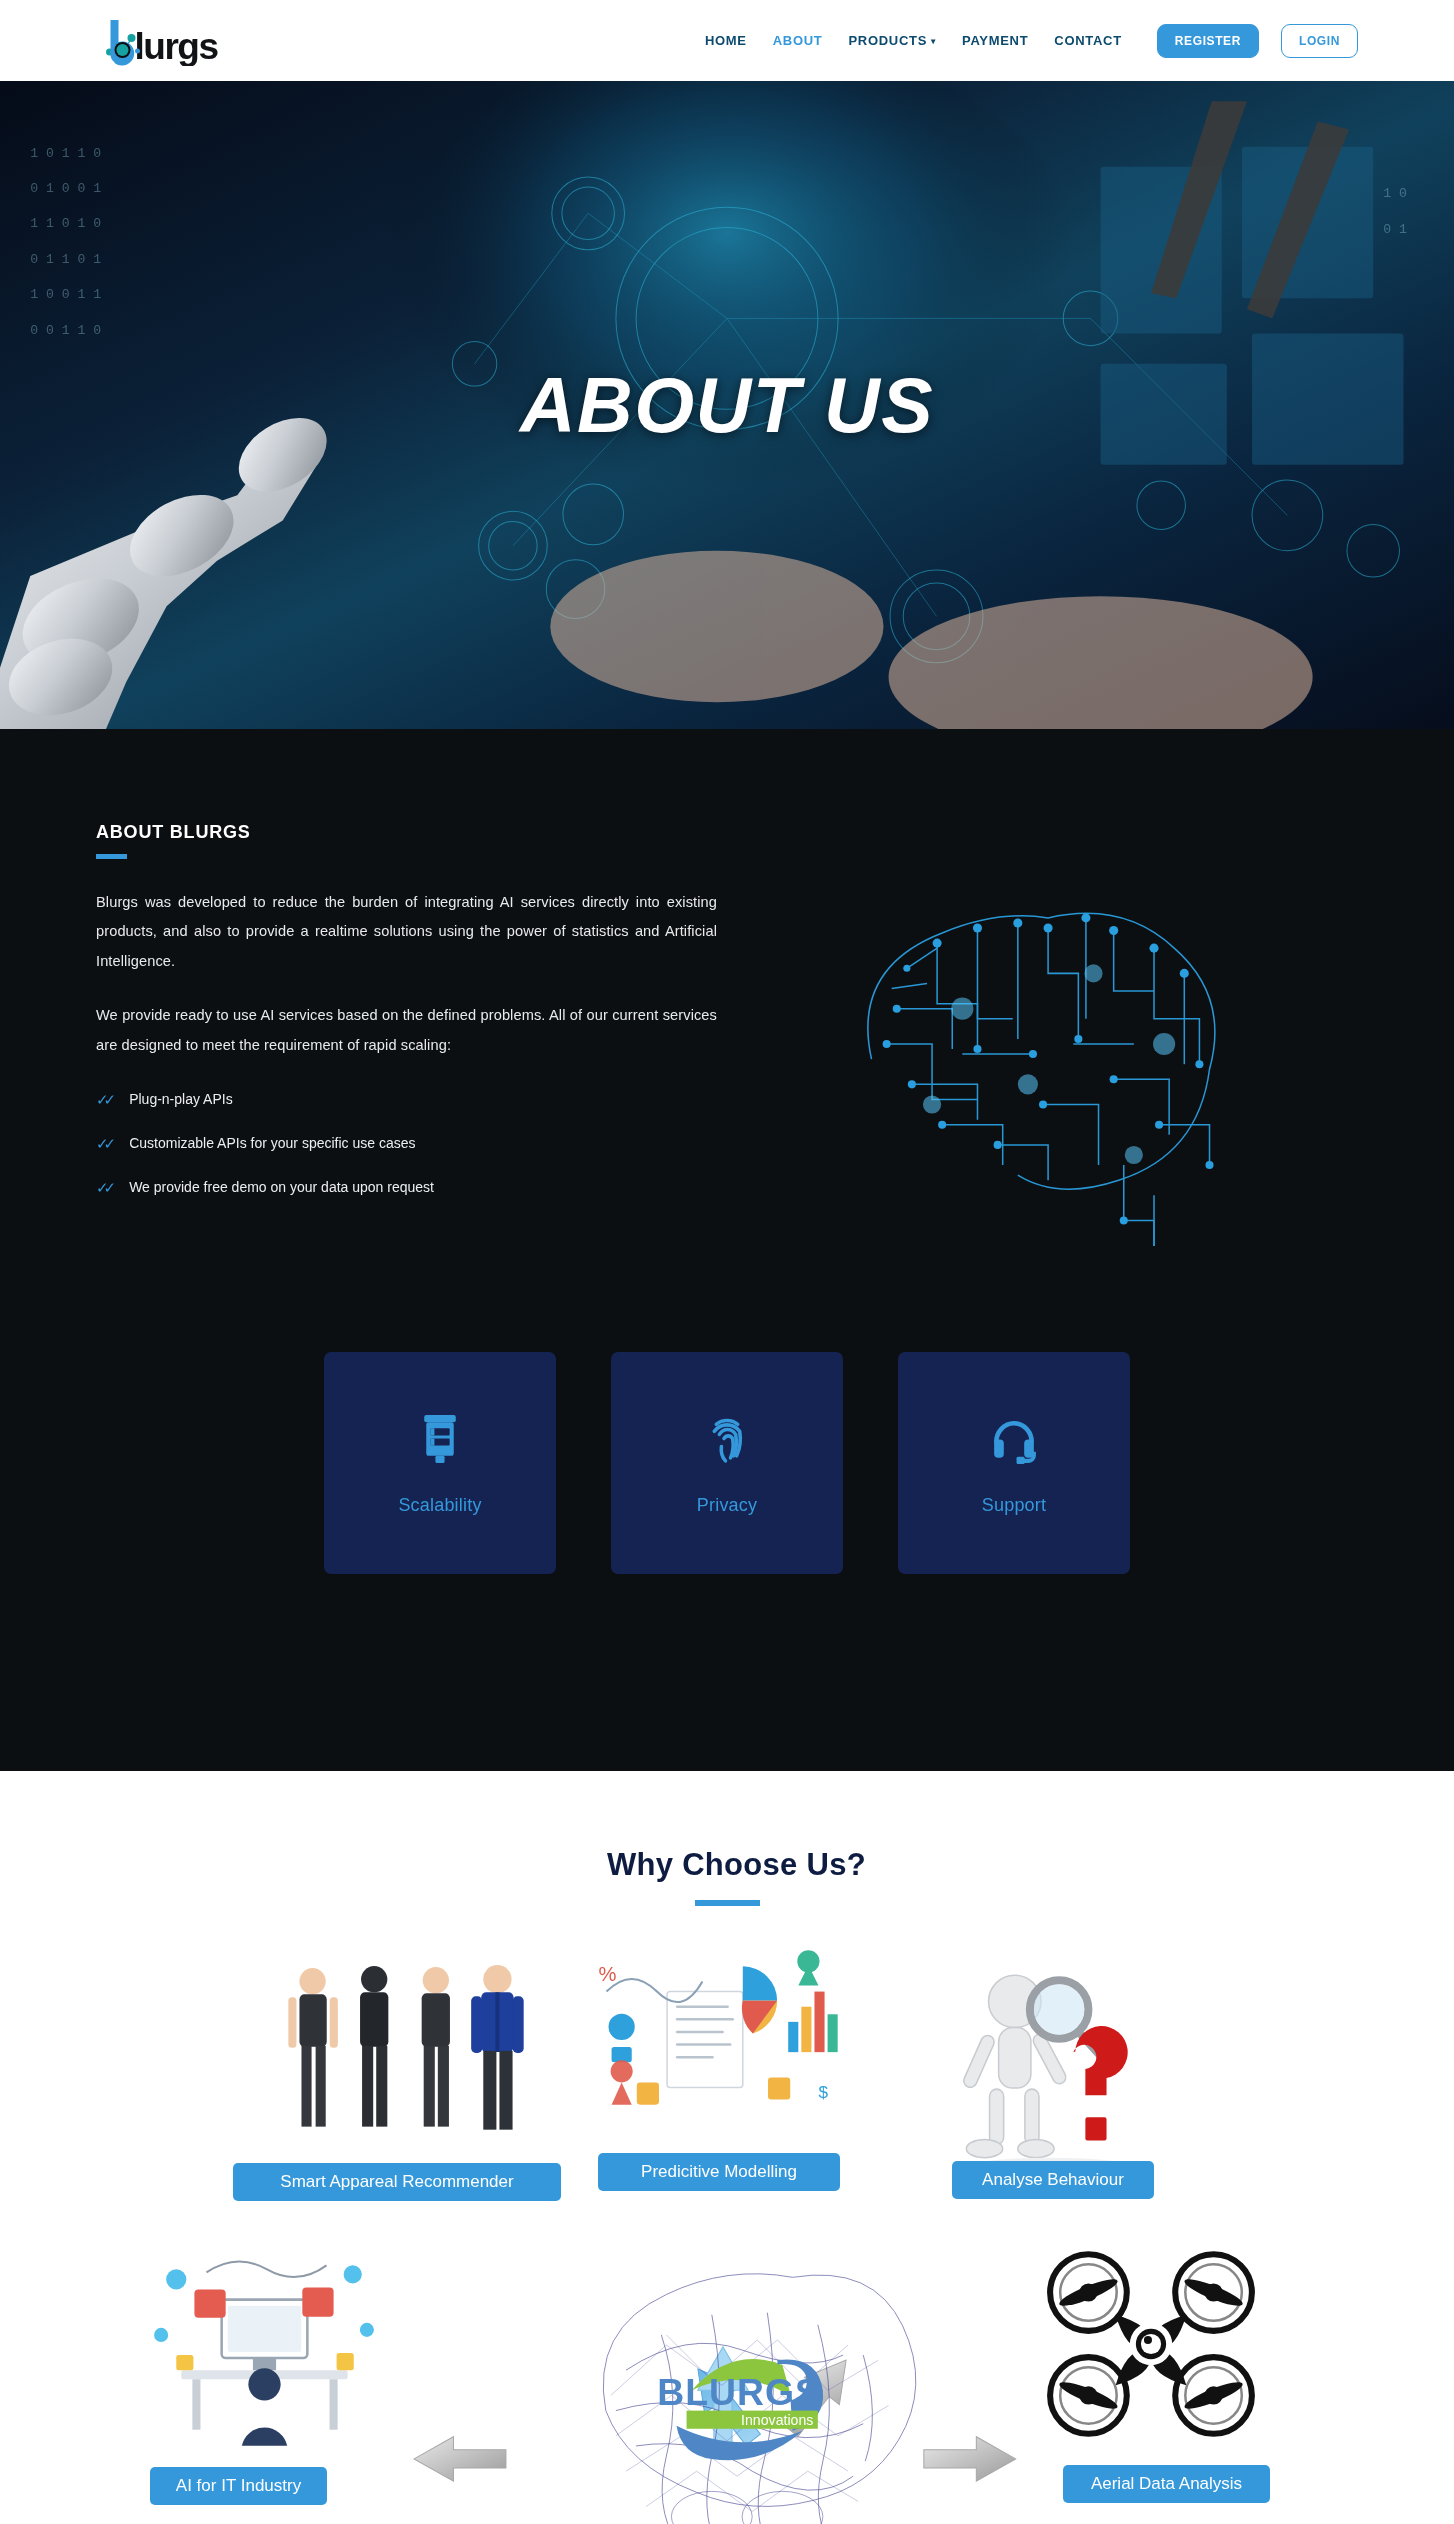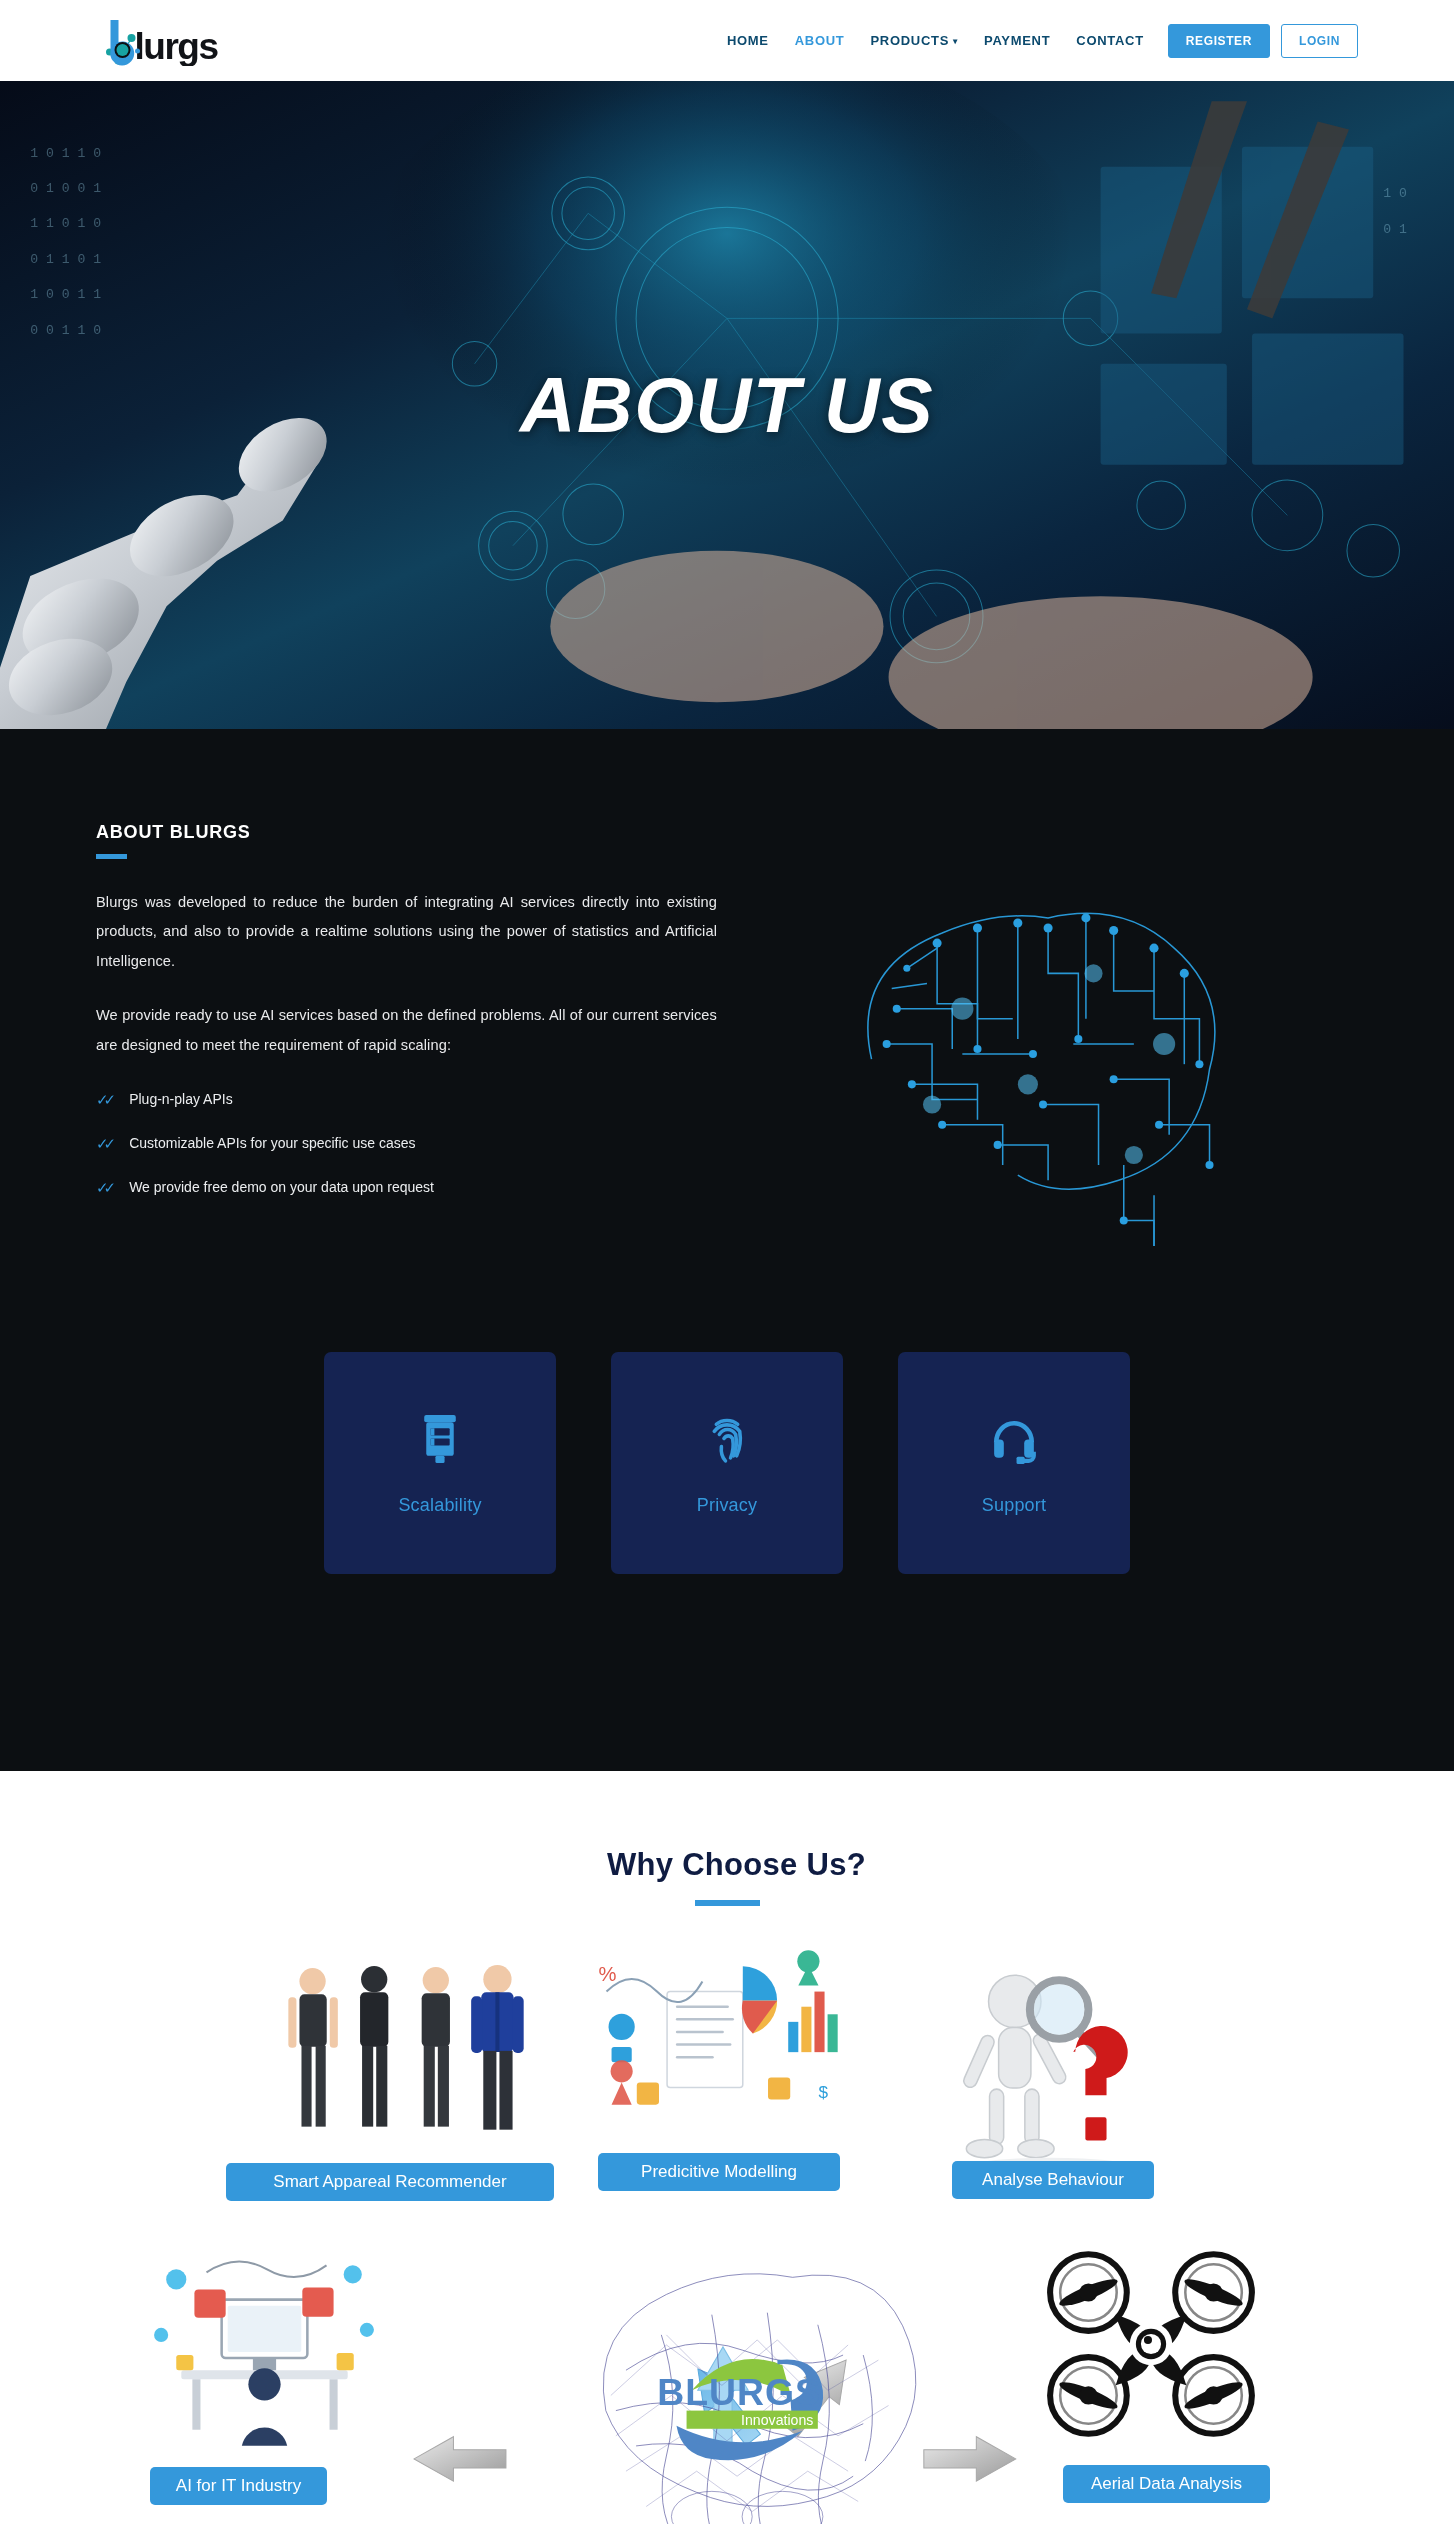--- a/index.html
+++ b/index.html
@@ -23,21 +23,21 @@
     font-family:"Liberation Sans Narrow","Liberation Sans",sans-serif;
     font-size:13px; font-weight:700; letter-spacing:0.7px;
     color:#0c4a6e; padding:0 13px; text-decoration:none; white-space:nowrap;
     display:flex; align-items:center; gap:4px; cursor:pointer;
   }
   .nav-link.active { color:#3498db; }
   .caret { font-size:8.6px; line-height:1; position:relative; top:1px; }
   .btn-register, .btn-login {
     font-family:"Liberation Sans Narrow","Liberation Sans",sans-serif;
     font-size:12px; font-weight:700; letter-spacing:0.6px;
-    padding:9px 17px; border-radius:3px; margin-left:11px; cursor:pointer;
+    padding:9px 17px; border-radius:9px; margin-left:22px; cursor:pointer;
     white-space:nowrap;
   }
   .btn-register { background:#3498db; color:#fff; border:1px solid #3498db; }
   .btn-login { background:#fff; color:#3498db; border:1px solid #3498db; }
 
   
   .hero {
     height:648px; position:relative; overflow:hidden;
     background:#15803d;
     display:flex; align-items:center; justify-content:center;
@@ -427,21 +427,21 @@
         <g>
           <circle cx="444" cy="36" r="28" fill="#f0c9a8"></circle>
           <rect x="412" y="62" width="64" height="118" rx="10" fill="#1f3f9c"></rect>
           <rect x="440" y="62" width="8" height="118" fill="#16327e"></rect>
           <rect x="392" y="70" width="22" height="112" rx="9" fill="#1f3f9c"></rect>
           <rect x="474" y="70" width="22" height="112" rx="9" fill="#1f3f9c"></rect>
           <rect x="416" y="178" width="26" height="156" fill="#2d3138"></rect>
           <rect x="448" y="178" width="26" height="156" fill="#2d3138"></rect>
         </g>
       </svg>
-      <div class="pill" style="left:226px;top:232px;width:328px">Smart Appareal Recommender</div>
+      <div class="pill" style="left:233px;top:232px;width:328px">Smart Appareal Recommender</div>
 
       <svg class="node-img" style="left:576px;top:0px" width="273" height="212" viewBox="0 0 540 420">
         <rect x="180" y="120" width="150" height="190" rx="6" fill="#ffffff" stroke="#cfd6de" stroke-width="3"></rect>
         <g stroke="#b9c3ce" stroke-width="5" stroke-linecap="round">
           <line x1="200" y1="150" x2="300" y2="150"></line>
             <line x1="200" y1="175" x2="310" y2="175"></line>
           <line x1="200" y1="200" x2="290" y2="200"></line>
             <line x1="200" y1="225" x2="305" y2="225"></line>
           <line x1="200" y1="250" x2="270" y2="250"></line>
         </g>

